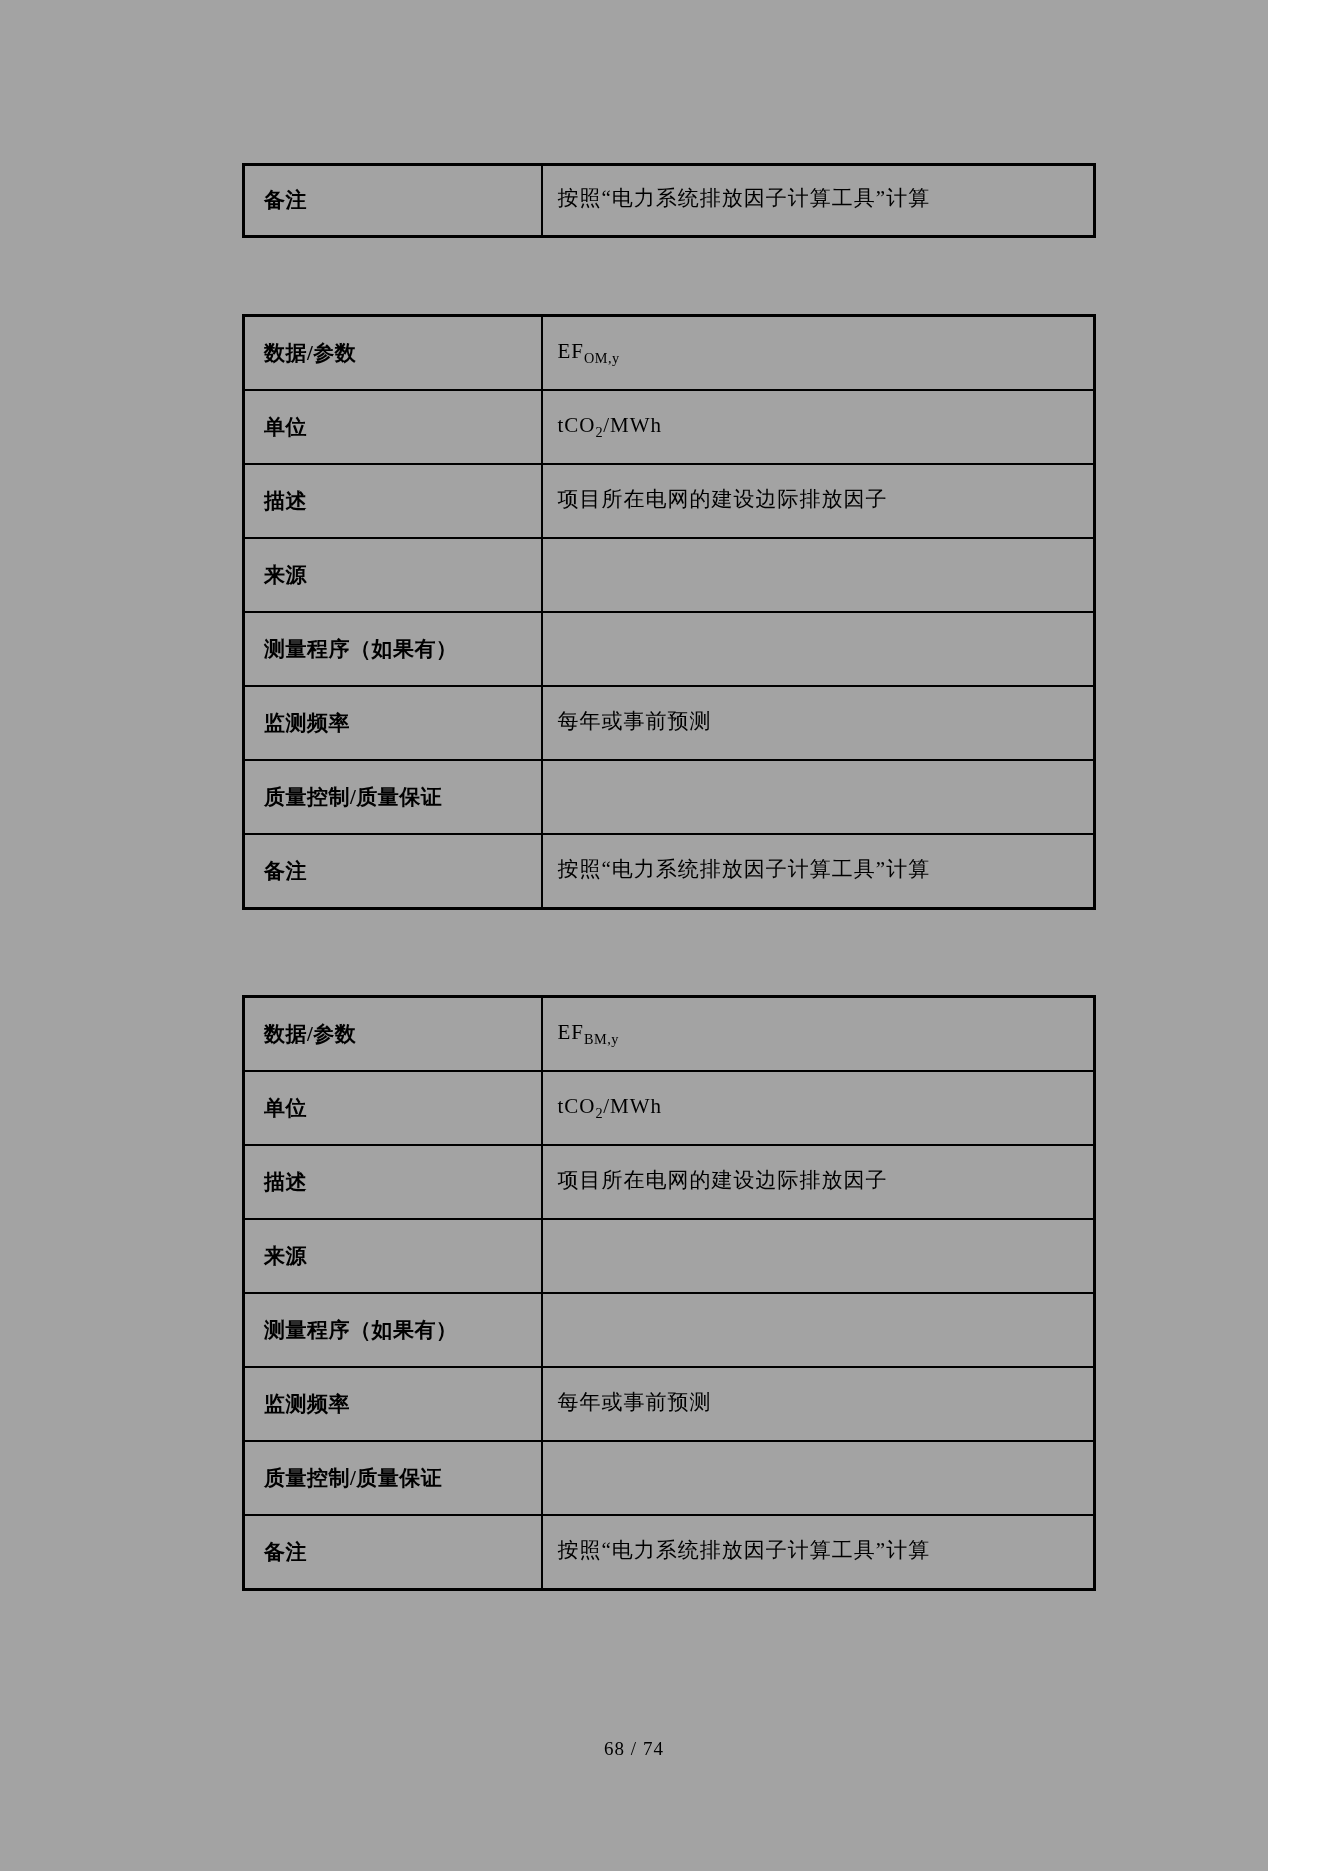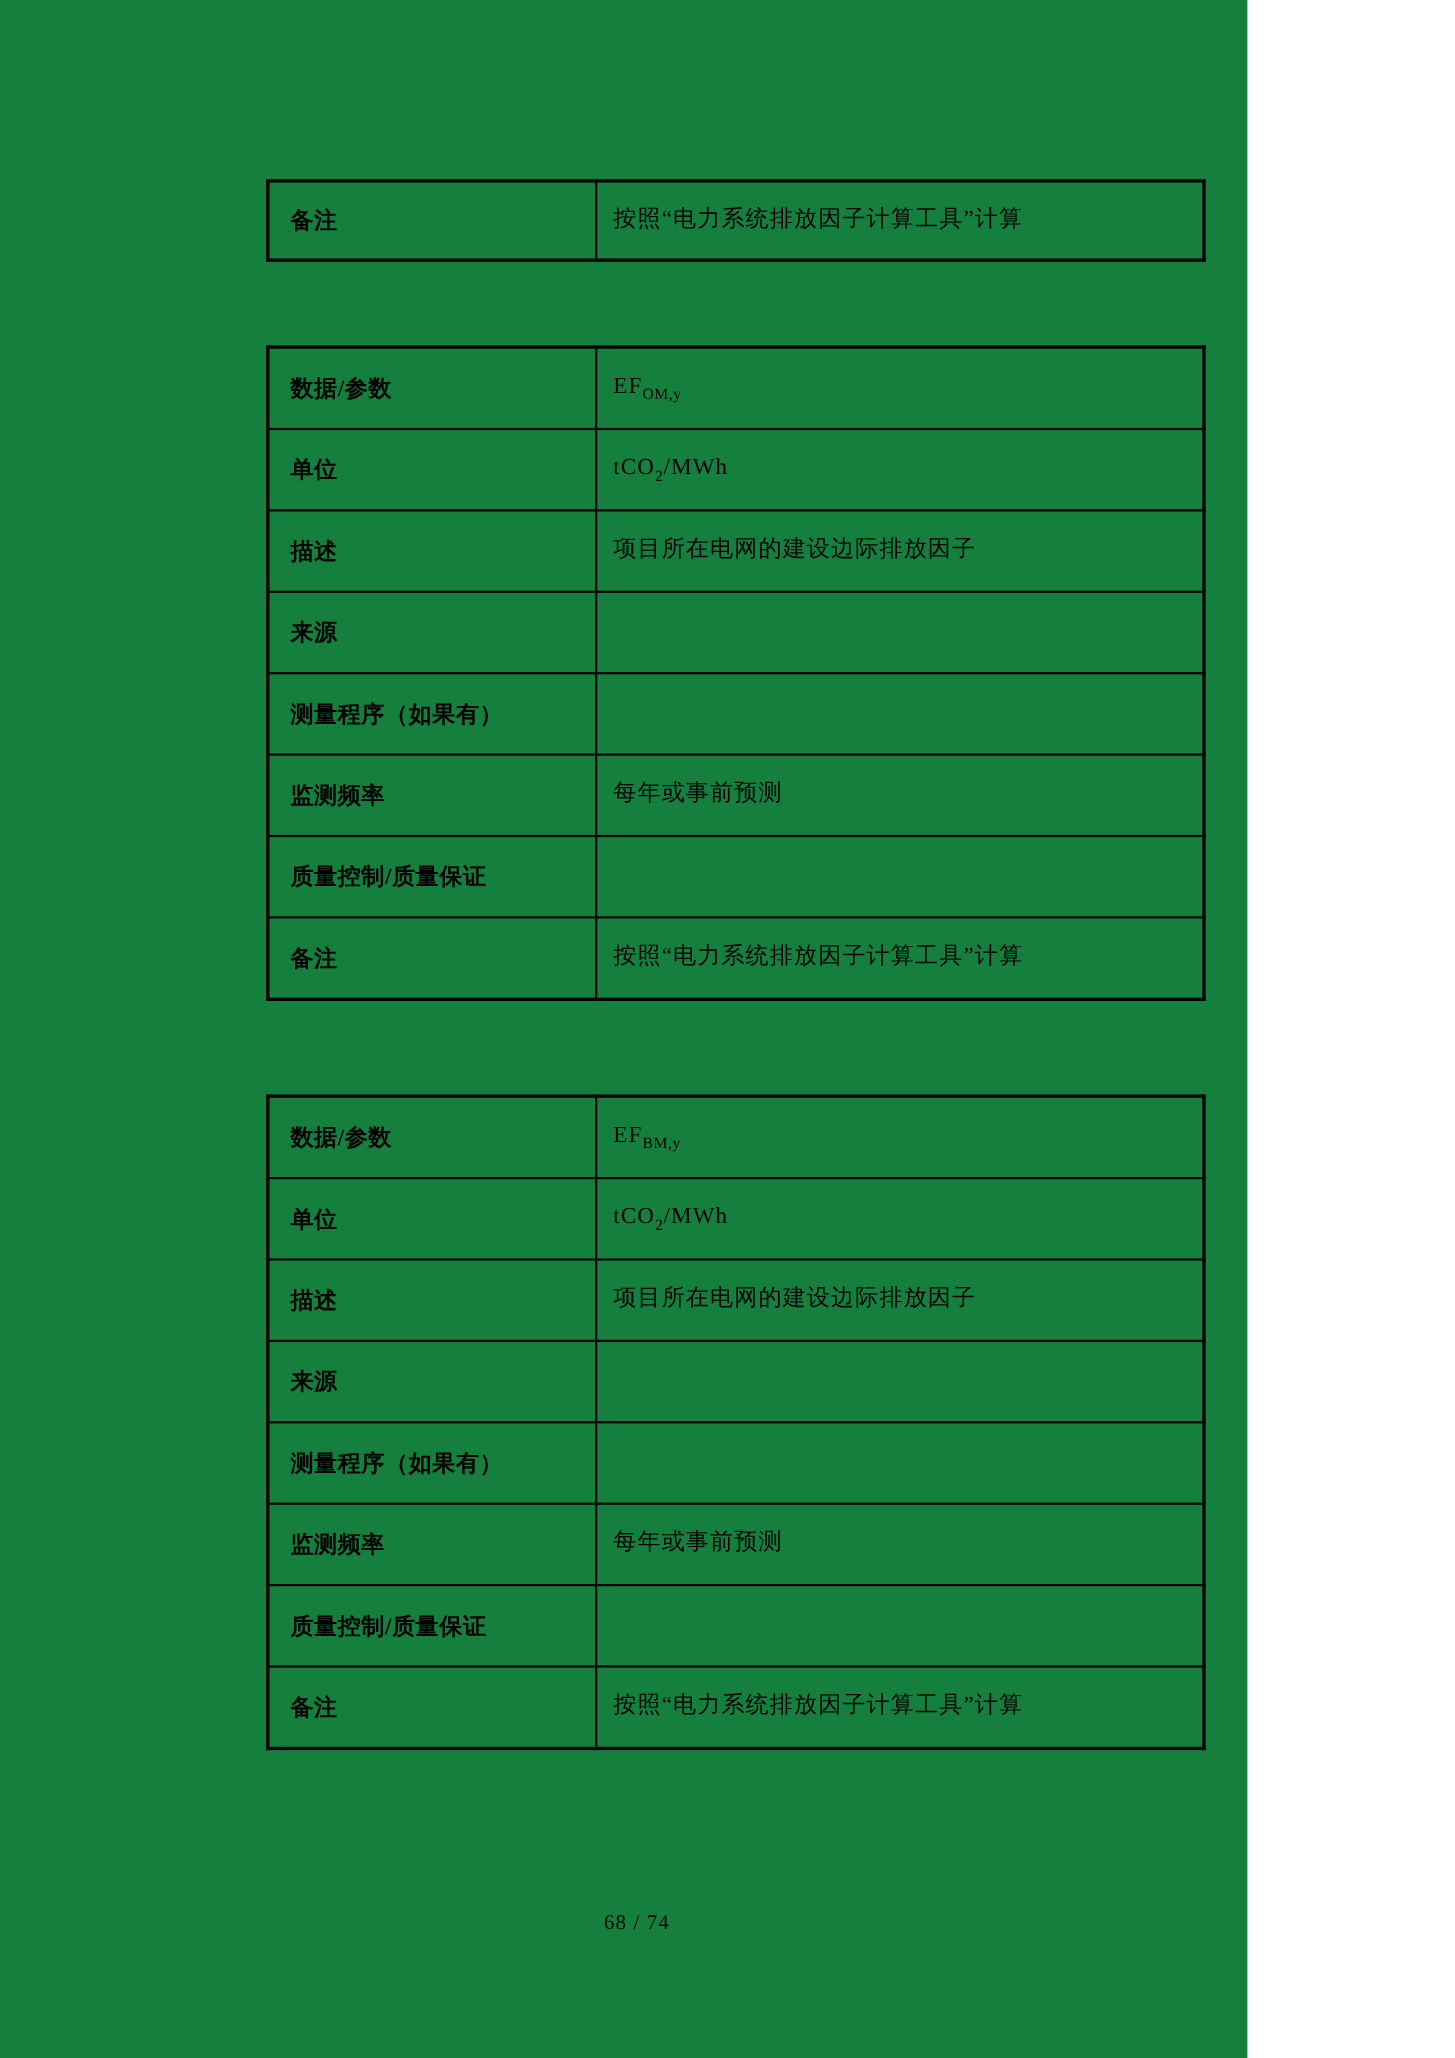--- a/index.html
+++ b/index.html
@@ -2,23 +2,23 @@
 <html><head>
 <meta charset="utf-8">
 <style>
   html, body {
     margin: 0;
     padding: 0;
     background: #ffffff;
   }
   .page {
     position: relative;
-    width: 1134px;
+    width: 1268px;
     height: 1871px;
-    background: #15803d;
+    background: #a3a3a3;
     font-family: "Liberation Serif", "DejaVu Serif", serif;
     color: #000000;
   }
   table.ptable {
     position: absolute;
     left: 242px;
     border-collapse: collapse;
     border: 3px solid #000000;
     table-layout: fixed;
     width: 851px;
@@ -48,21 +48,21 @@
   table.t2 td { height: 72px; }
   table.t3 td { height: 72px; }
   td.val sub {
     font-size: 0.68em;
     letter-spacing: 0.5px;
     margin-top: 24px;
   }
   .footer {
     position: absolute;
     top: 1738px;
-    left: 12px;
+    left: 0;
     width: 100%;
     text-align: center;
     font-size: 19px;
     letter-spacing: 1px;
   }
 </style>
 </head>
 <body>
 
 <div class="page">

